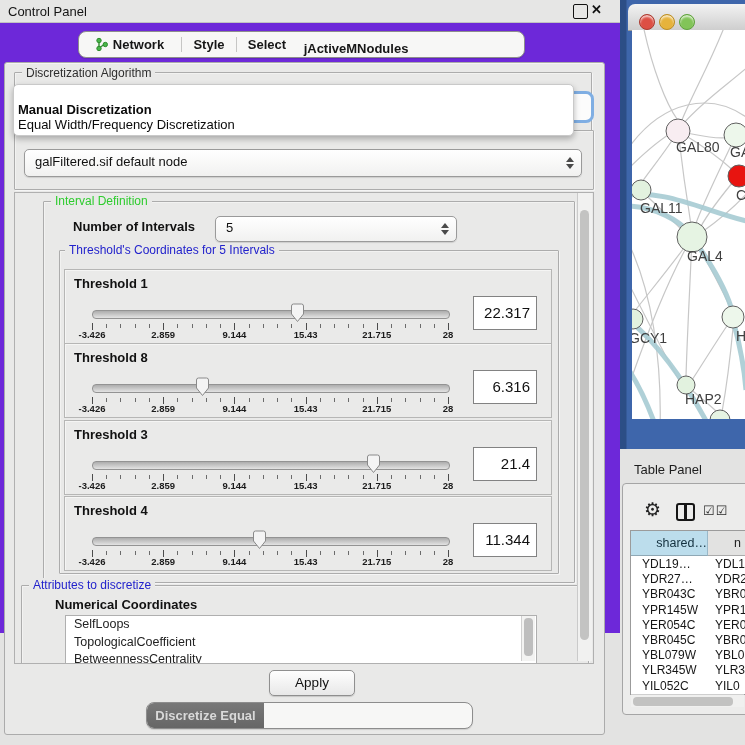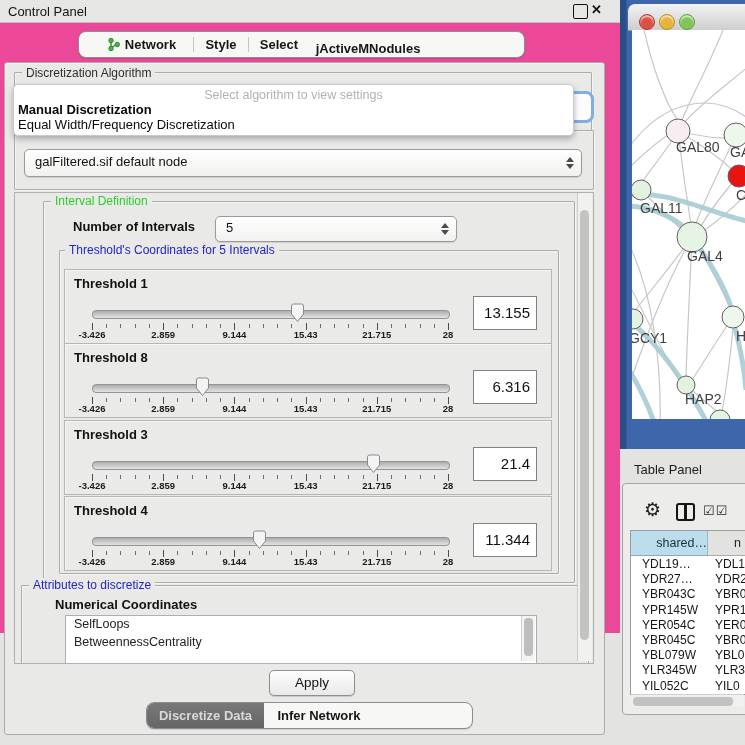--- a/index.html
+++ b/index.html
@@ -1,20 +1,20 @@
 <!DOCTYPE html>
 <html><head>
 <meta charset="utf-8">
 <style>
   html,body{margin:0;padding:0;}
   .screen{position:relative;width:745px;height:745px;background:#E3E3E2;overflow:hidden;
           font-family:"Liberation Sans",sans-serif;color:#1A1A1A;}
 
   
-  .cp{position:absolute;left:0;top:0;width:620px;height:633px;background:#ec4899;}
+  .cp{position:absolute;left:0;top:0;width:620px;height:633px;background:#6d28d9;}
   .cp-titlebar{position:absolute;left:0;top:0;width:620px;height:22px;background:#E6E6E5;
                border-bottom:1px solid #C2C2C2;}
   .cp-title{position:absolute;left:8px;top:4px;font-size:13px;color:#141414;}
   .cp-float{position:absolute;left:573px;top:4px;width:13px;height:13px;border:1.5px solid #111;border-radius:2px;}
   .cp-close{position:absolute;left:591px;top:2px;font-size:13px;font-weight:900;color:#111;}
 
   
   .seg{position:absolute;display:flex;background:#F7F7F6;border:1px solid #8D8D8D;border-radius:8px;
        overflow:hidden;box-shadow:0 1px 1px rgba(0,0,0,.12);}
   .seg .tab{display:flex;align-items:center;justify-content:center;font-size:13px;font-weight:600;
@@ -119,21 +119,21 @@
 <div class="screen">
 
   <div class="cp">
     <div class="cp-titlebar">
       <span class="cp-title">Control Panel</span>
       <span class="cp-float"></span>
       <span class="cp-close">✕</span>
     </div>
 
     <div class="seg" style="left:78px;top:31px;width:445px;height:25px;">
-      <div class="tab" style="width:102px;padding-left:12px;">
+      <div class="tab" style="width:102px;">
         <span style="margin-right:5px;display:inline-flex;">
           <svg width="12" height="15" viewBox="0 0 12 15">
               <line x1="3" y1="4" x2="3" y2="11" stroke="#2E8B2E" stroke-width="1.4"></line>
               <line x1="3" y1="11" x2="9" y2="7" stroke="#2E8B2E" stroke-width="1.4"></line>
               <circle cx="3" cy="3.5" r="2.2" fill="#49B649" stroke="#2E8B2E"></circle>
               <circle cx="3" cy="11.5" r="2.2" fill="#49B649" stroke="#2E8B2E"></circle>
               <circle cx="9.3" cy="7.5" r="2.2" fill="#49B649" stroke="#2E8B2E"></circle>
             </svg>
         </span>
         <span>Network</span>
@@ -161,21 +161,20 @@
     <span class="group-title gt-gray" style="left:22px;top:124px;z-index:2;">Table Data</span>
     <div class="combo" style="left:24px;top:149px;width:556px;height:26px;z-index:2;">
       <span class="val">galFiltered.sif default node</span>
       <span class="spin">
           <span class="up"></span>
           <span class="dn"></span>
         </span>
     </div>
 
     <div class="popup">
-      <div class="prompt">Select algorithm to view settings</div>
       <div class="item b" style="top:17px;">Manual Discretization</div>
       <div class="item" style="top:32px;">Equal Width/Frequency Discretization</div>
     </div>
 
     <div class="scrollpane">
 
       <div class="group" style="left:28px;top:8px;width:530px;height:380px;"></div>
       <span class="group-title gt-green" style="left:36px;top:1px;">Interval Definition</span>
 
       <span class="attr-subtitle" style="left:58px;top:26px;">Number of Intervals</span>
@@ -223,21 +222,21 @@
               <div class="ticklab" style="left: 0%;">-3.426</div>
               <div class="ticklab" style="left: 20%;">2.859</div>
               <div class="ticklab" style="left: 40%;">9.144</div>
               <div class="ticklab" style="left: 60%;">15.43</div>
               <div class="ticklab" style="left: 80%;">21.715</div>
               <div class="ticklab" style="left: 100%;">28</div>
             </div>
             <div class="thr-thumb" style="left: 224.912px;"><svg width="15" height="20" viewBox="0 0 15 20">
                 <path d="M1.5 3 Q1.5 1 3.5 1 L11.5 1 Q13.5 1 13.5 3 L13.5 11 L7.5 18.5 L1.5 11 Z" fill="#F4F4F4" stroke="#8A8A8A"></path>
               </svg></div>
-            <div class="thr-value">13.155</div>
+            <div class="thr-value">22.317</div>
           </div>
           <div class="thr-panel" style="top: 92px;">
             <div class="thr-label">Threshold 8</div>
             <div class="thr-track"></div>
             <div class="thr-ticks">
               <div class="tick major" style="left: 0%;"></div>
               <div class="tick" style="left: 4%;"></div>
               <div class="tick" style="left: 8%;"></div>
               <div class="tick" style="left: 12%;"></div>
               <div class="tick" style="left: 16%;"></div>
@@ -365,38 +364,36 @@
             <div class="thr-value">11.344</div>
           </div>
         </div>
       <span class="group-title gt-blue" style="left:50px;top:50px;">Threshold's Coordinates for 5 Intervals</span>
 
       <div class="group" style="left:6px;top:392px;width:566px;height:90px;"></div>
       <span class="group-title gt-blue" style="left:14px;top:385px;">Attributes to discretize</span>
       <span class="attr-subtitle" style="left:40px;top:404px;">Numerical Coordinates</span>
       <div class="listbox" id="attr-list" style="left:50px;top:422px;width:470px;height:47px;">
           <div class="li">SelfLoops</div>
+          <div class="li">TopologicalCoefficient</div>
           <div class="li">BetweennessCentrality</div>
         </div>
       <div class="list-scroll" style="left:506px;top:423px;height:45px;">
         <div class="list-thumb" style="top:2px;height:38px;"></div>
       </div>
     </div>
 
     <div class="vscroll"></div>
     <div class="vthumb"></div>
 
     <div class="apply-btn">Apply</div>
 
     <div class="seg" style="left:146px;top:702px;width:325px;height:25px;">
       <div class="tab sel" style="width:117px;">
-          <span>Discretize Data</span>
-        </div>
-      <div class="tab" style="width:110px;">
-          <span>Infer Network</span>
+          <span>Discretize Equal</span>
         </div>
     </div>
   </div>
 
   <div class="net-frame"></div>
   <div class="net-titlebar">
     <span class="light" style="left:11px;background:#DD4F44;border:1px solid #A93B30;"></span>
     <span class="light" style="left:31px;background:#E6B33C;border:1px solid #BC8E24;"></span>
     <span class="light" style="left:51px;background:#82C458;border:1px solid #5FA23C;"></span>
   </div>

